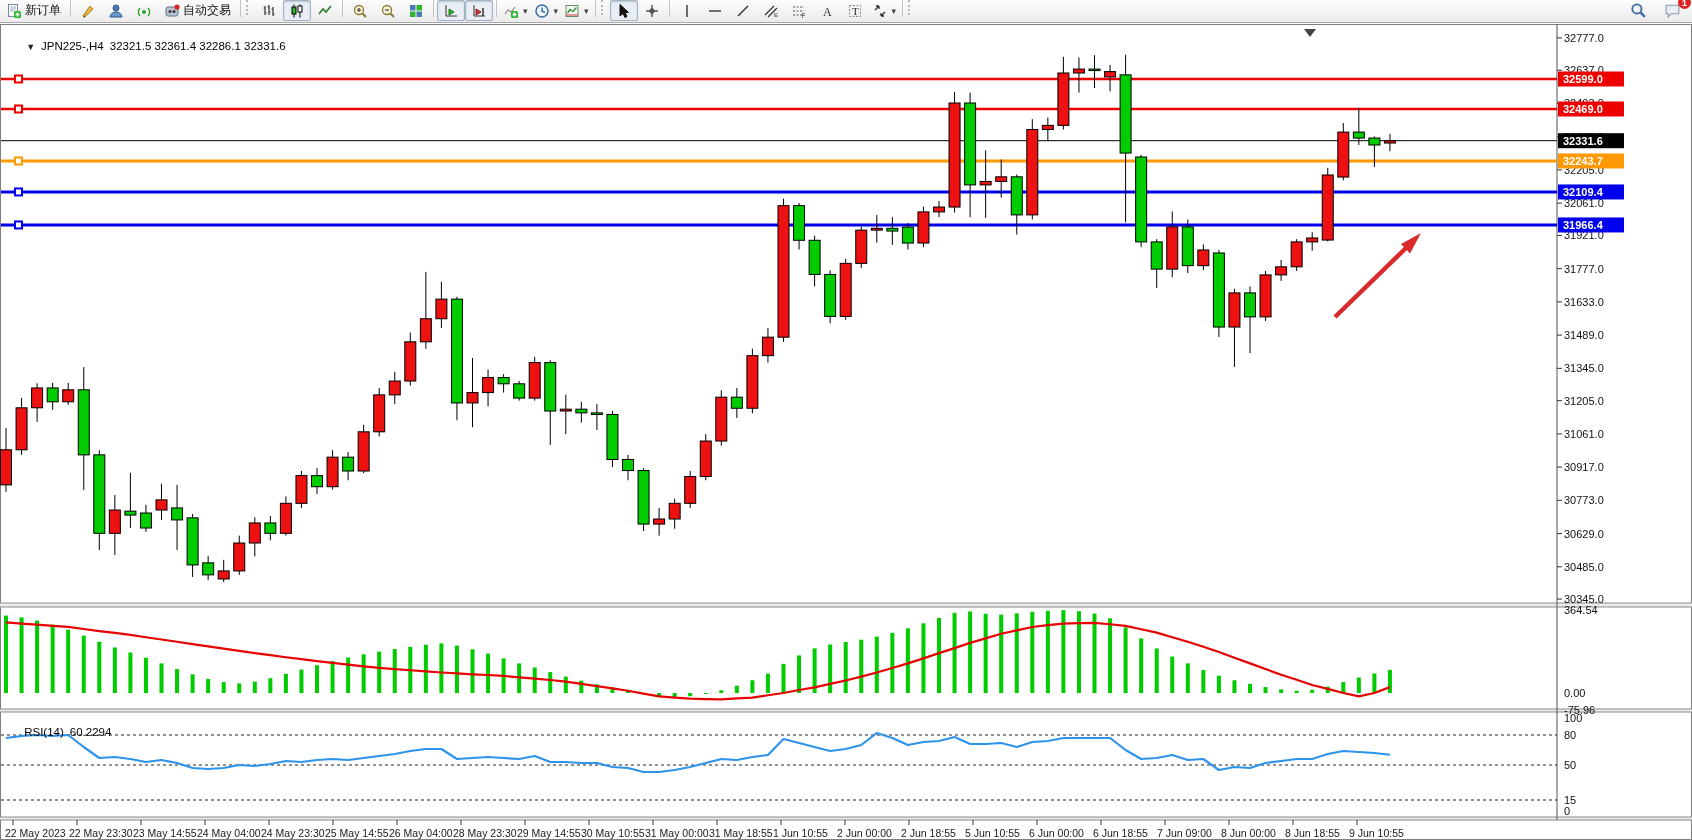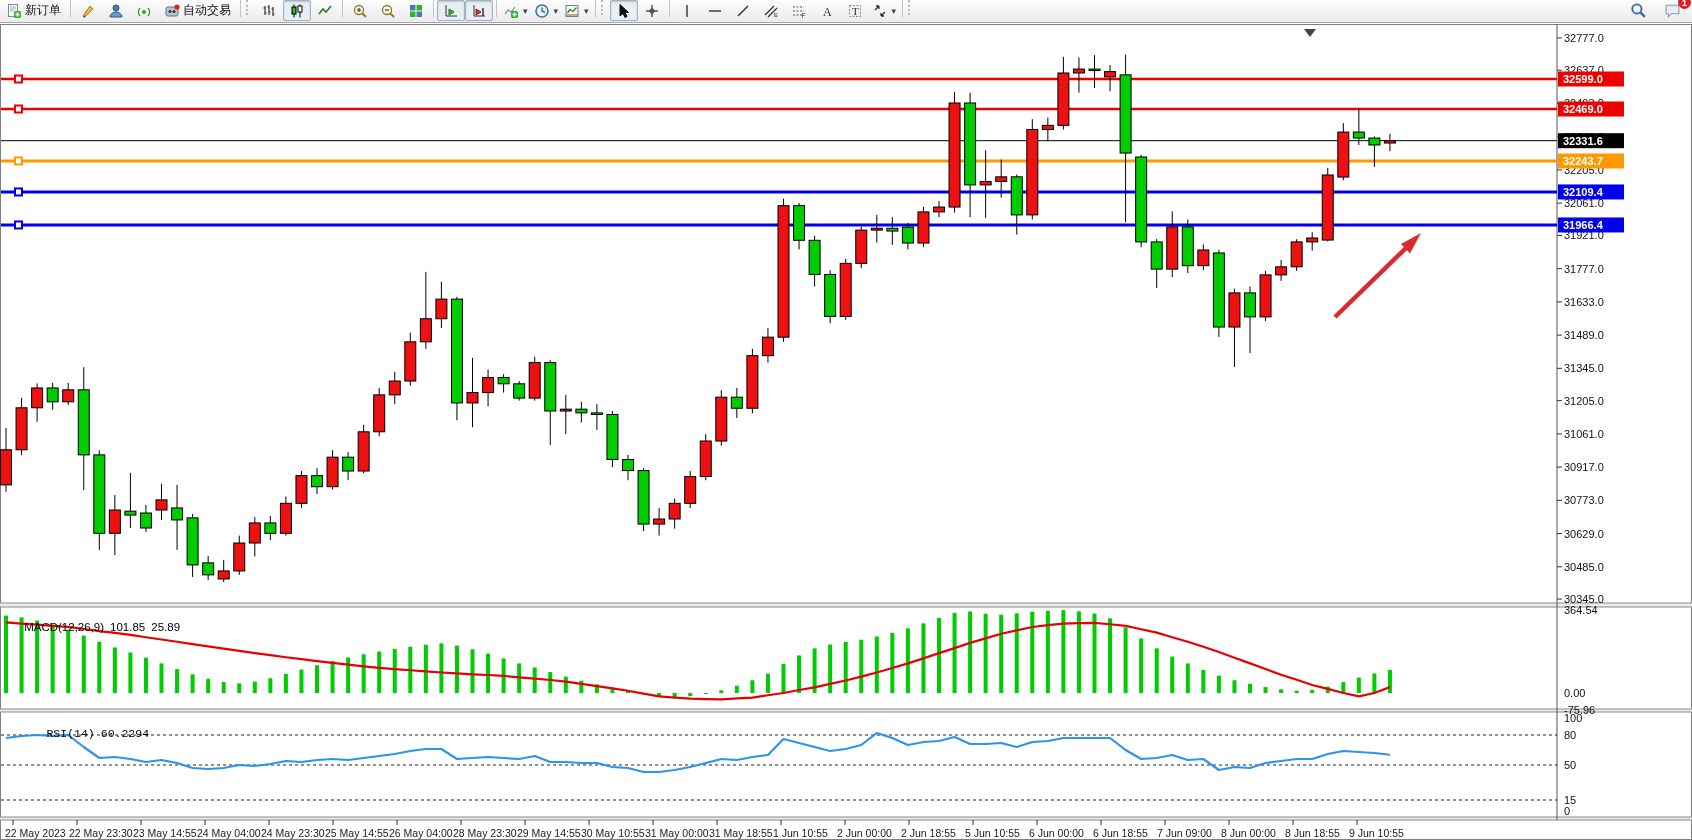--- a/index.html
+++ b/index.html
@@ -23,21 +23,21 @@
   #tb-right{margin-left:auto;display:flex;align-items:center;margin-right:6px;gap:6px;}
   .badge{position:absolute;right:-6px;top:-5px;background:#e02020;color:#fff;font-size:9.5px;
     font-weight:bold;border-radius:50%;width:13px;height:13px;line-height:13px;text-align:center;}
   
   #chartwin{position:absolute;left:0;top:24px;width:1692px;height:816px;background:#fff;text-align:center;}
   #chart-svg{position:absolute;left:0;top:0;}
   .overlay{position:absolute;font-size:11.5px;color:#000;white-space:pre;z-index:5;}
   #chart-title{left:7px;top:4px;font-weight:normal;}
   #chart-title .tri{font-size:9px;margin-right:6px;color:#222;}
   #macd-label{left:5px;top:585px;}
-  #rsi-label{left:5px;top:690px;font-family:Liberation Mono, monospace;}
+  #rsi-label{left:5px;top:690px;}
   .lblval{margin-left:6px;}
 </style>
 </head>
 <body>
 
 <div id="app">
 
   <div id="toolbar">
     <div class="btn labeled">
       <svg width="16" height="16" viewBox="0 0 16 16">
@@ -653,20 +653,20 @@
         <line x1="1165" y1="796" x2="1165" y2="801" stroke="#333"></line>
         <text x="1157" y="813" font-size="10.5" font-family="Liberation Sans,sans-serif" fill="#1a1a1a">7 Jun 09:00</text>
         <line x1="1229" y1="796" x2="1229" y2="801" stroke="#333"></line>
         <text x="1221" y="813" font-size="10.5" font-family="Liberation Sans,sans-serif" fill="#1a1a1a">8 Jun 00:00</text>
         <line x1="1293" y1="796" x2="1293" y2="801" stroke="#333"></line>
         <text x="1285" y="813" font-size="10.5" font-family="Liberation Sans,sans-serif" fill="#1a1a1a">8 Jun 18:55</text>
         <line x1="1357" y1="796" x2="1357" y2="801" stroke="#333"></line>
         <text x="1349" y="813" font-size="10.5" font-family="Liberation Sans,sans-serif" fill="#1a1a1a">9 Jun 10:55</text>
       </svg>
 
-    <div class="overlay" id="macd-label">
-      <span>MACD(12,26,9)</span><span class="lblval">101.85</span><span class="lblval">25.89</span>
+    <div class="overlay" id="chart-title">
+      <span class="tri">▼</span><span>JPN225-,H4</span><span class="lblval">32321.5 32361.4 32286.1 32331.6</span>
     </div>
     <div class="overlay" id="rsi-label">
       <span>RSI(14)</span><span class="lblval">60.2294</span>
     </div>
   </div>
 </div>
 
 </body></html>

